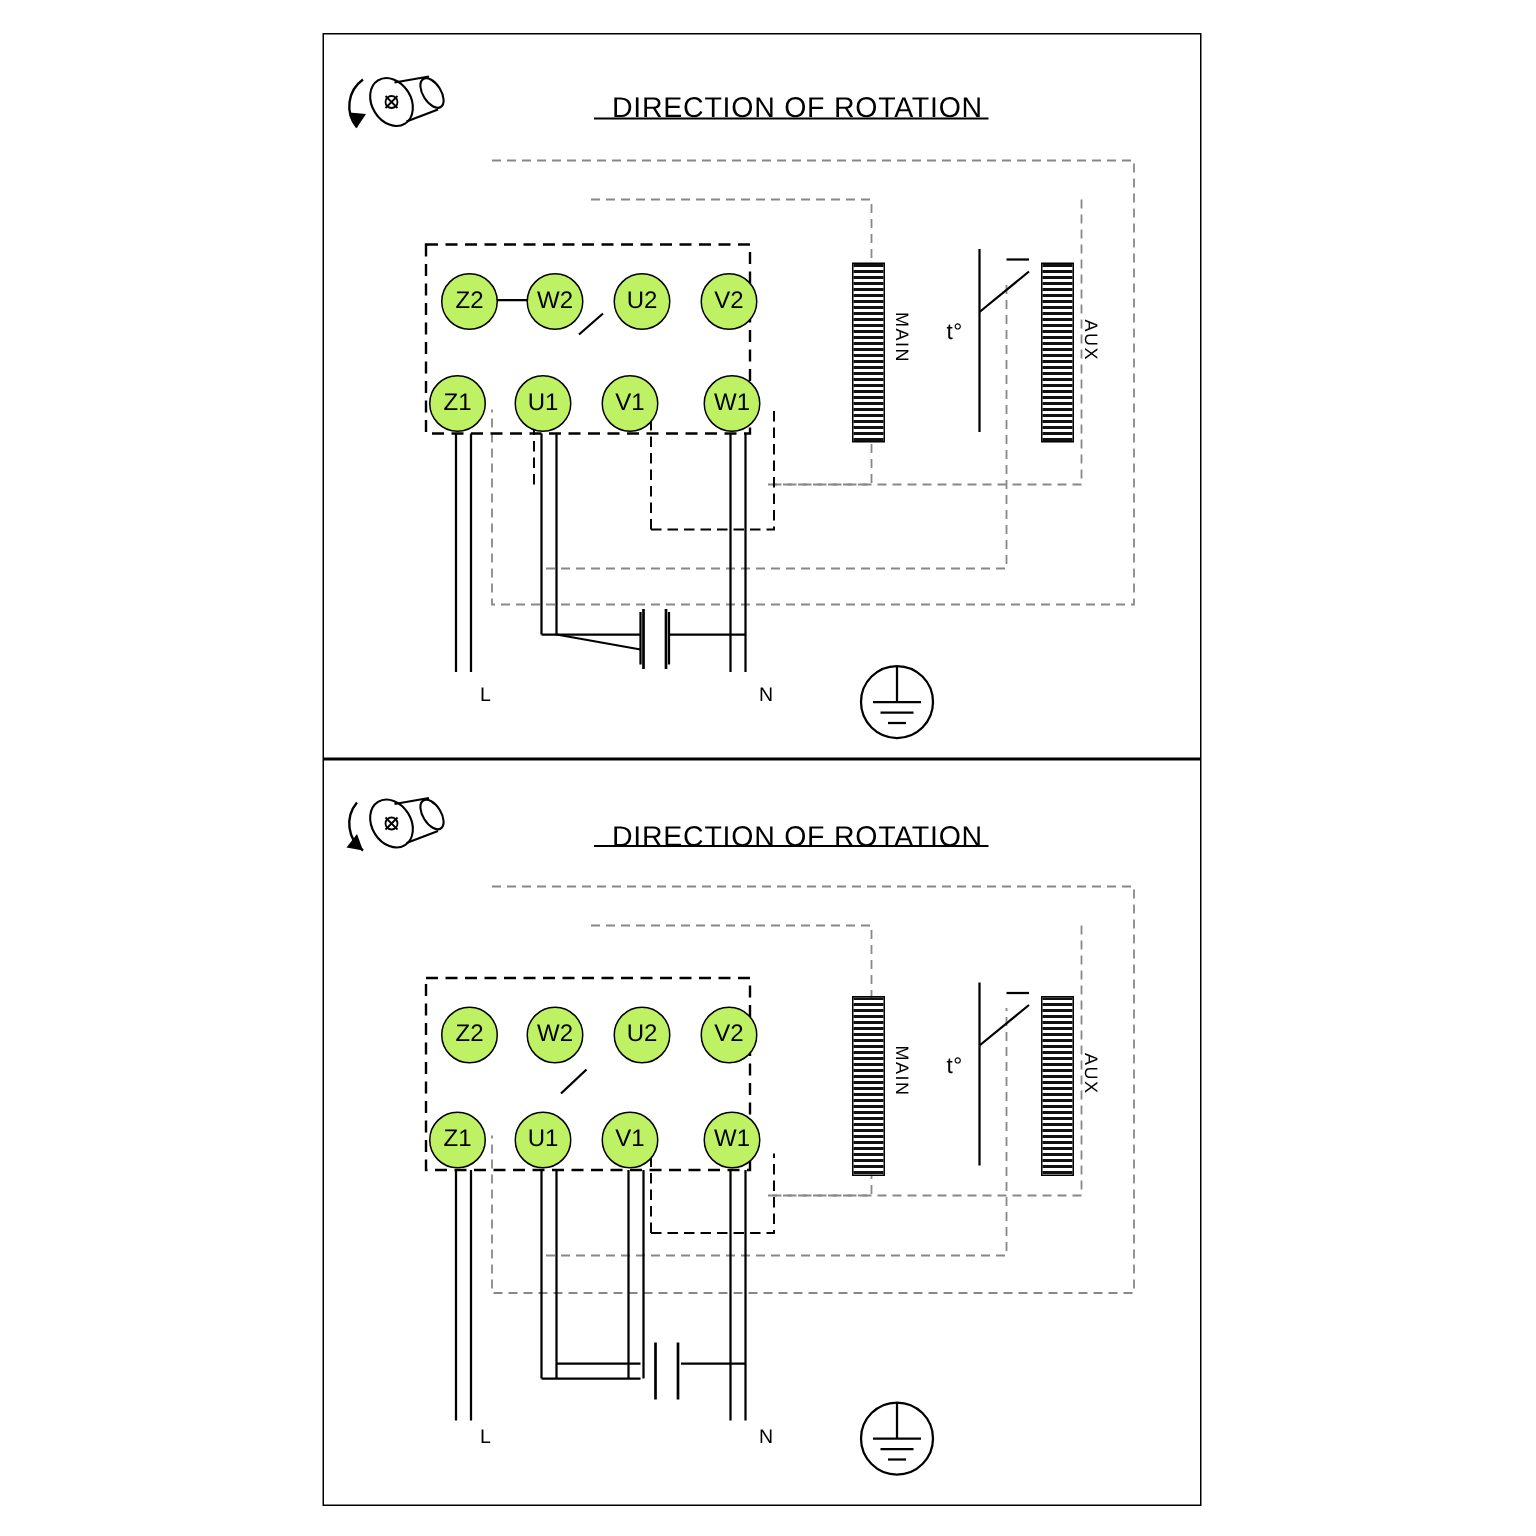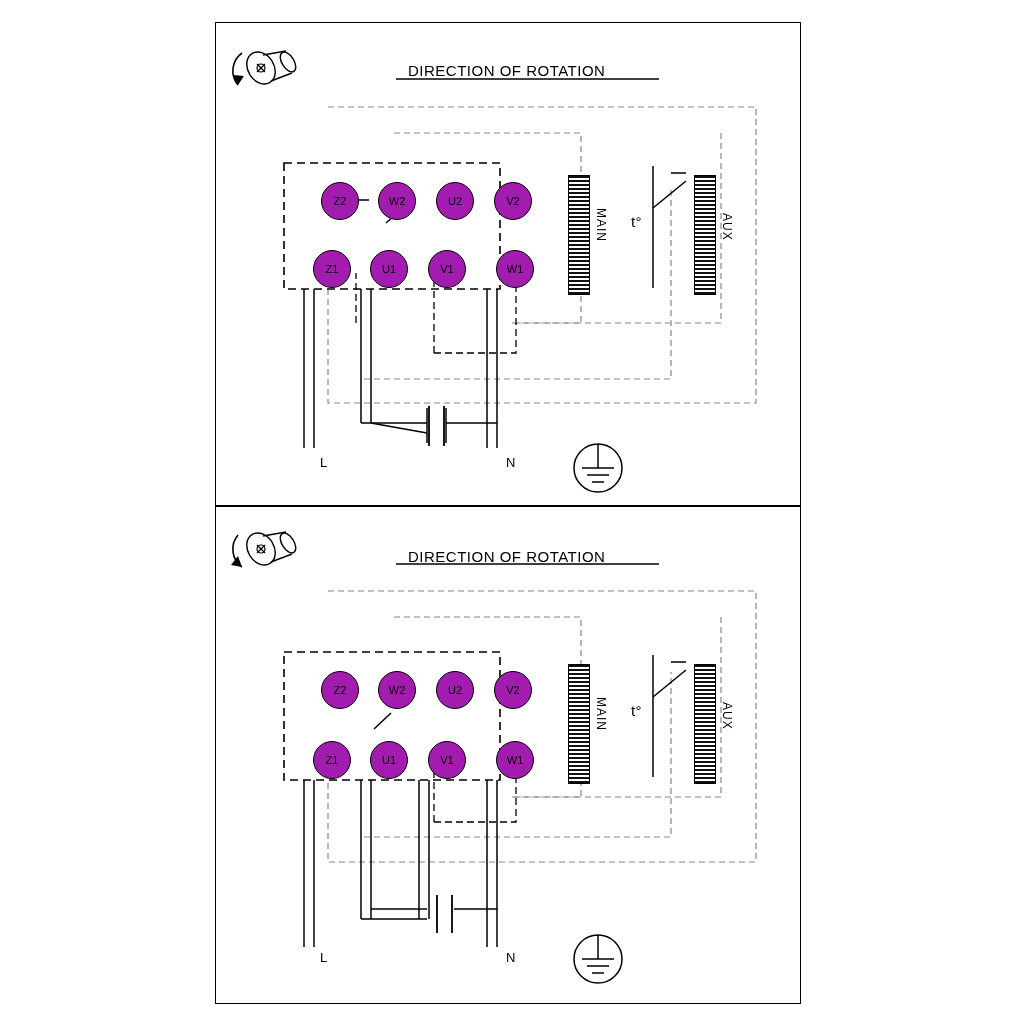--- a/index.html
+++ b/index.html
@@ -3,24 +3,24 @@
 <meta charset="utf-8">
 <style>
   html,body{margin:0;padding:0;background:#ffffff;}
   body{width:1024px;height:1024px;font-family:"Liberation Sans",sans-serif;overflow:hidden;}
   .sheet{position:relative;width:1024px;height:1024px;}
   .panel{position:absolute;border:1.6px solid #000;background:#fff;}
   .panel-top{left:215px;top:22px;width:584px;height:482px;}
   .panel-bottom{left:215px;top:506px;width:584px;height:496px;}
   .diagram{position:absolute;left:0;top:0;width:100%;height:100%;}
   .lbl{position:absolute;font-size:13px;color:#000;letter-spacing:.4px;white-space:nowrap;}
-  .title{font-size:15px;letter-spacing:.5px;}
+  .title{font-size:19px;letter-spacing:.5px;}
   .vlabel{writing-mode:vertical-rl;text-orientation:mixed;font-size:12px;letter-spacing:1px;}
   .term{position:absolute;width:36px;height:36px;border:1.4px solid #000;border-radius:50%;
-        display:flex;align-items:center;justify-content:center;font-size:11px;background:#a21caf;margin-left:27px;}
+        display:flex;align-items:center;justify-content:center;font-size:16px;background:#bef264;}
   .coil{position:absolute;border:1.3px solid #000;background:
         repeating-linear-gradient(to bottom,#111 0px,#111 2px,#fff 2px,#fff 4px);}
   svg{position:absolute;left:0;top:0;overflow:visible;}
 </style>
 </head>
 <body>
 
 <div class="sheet">
 
   <div class="panel panel-top">

